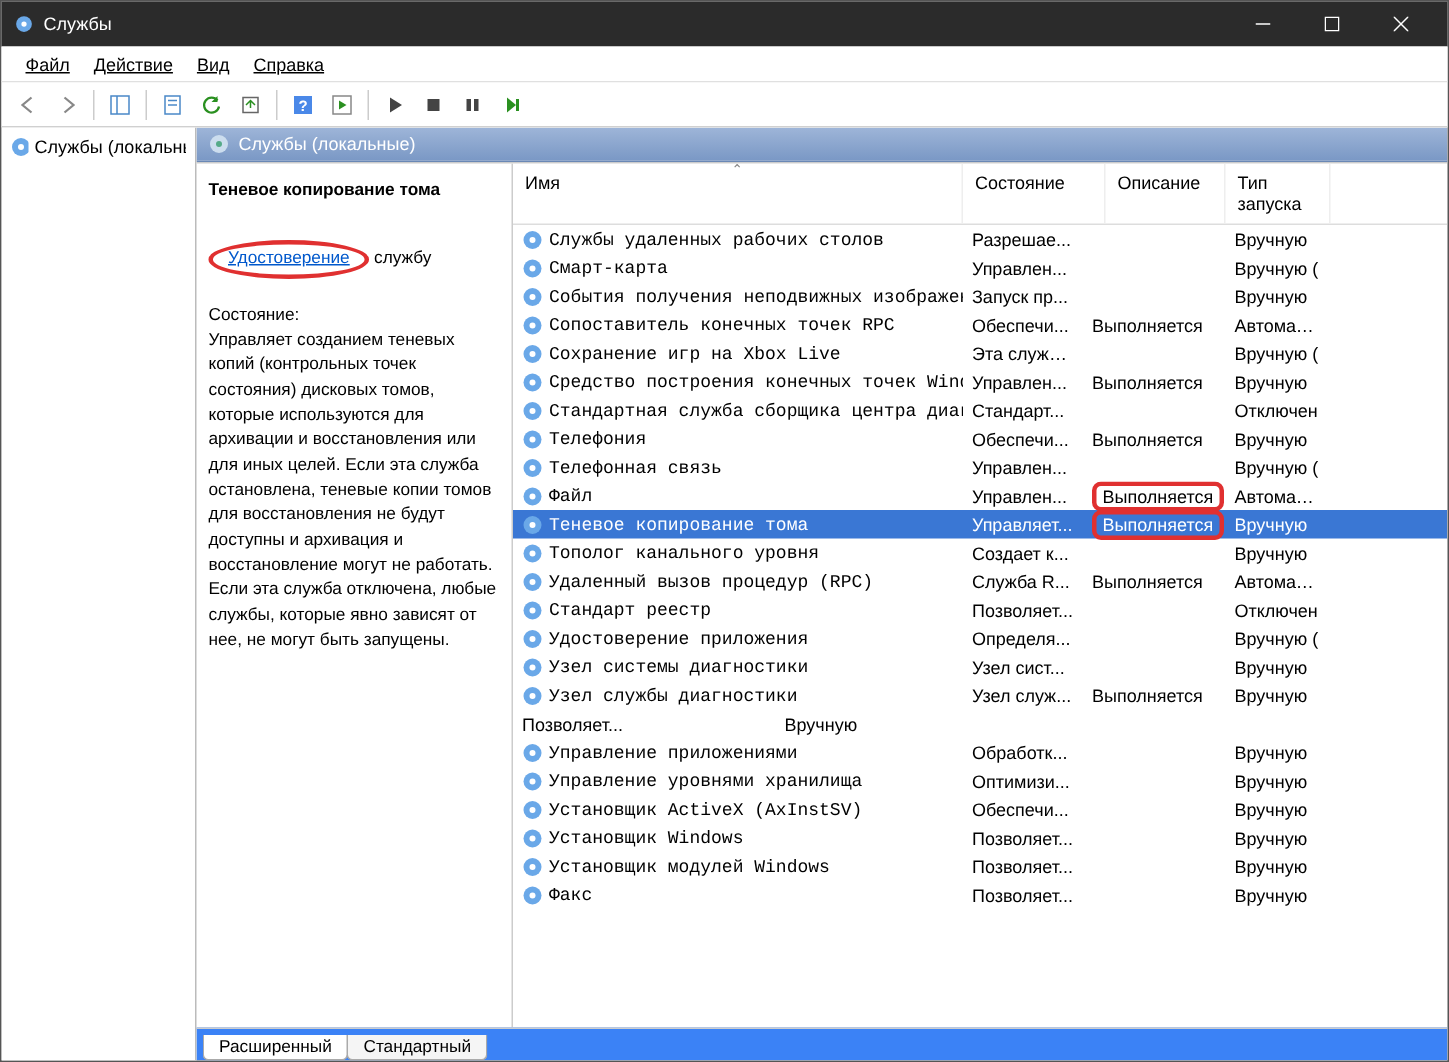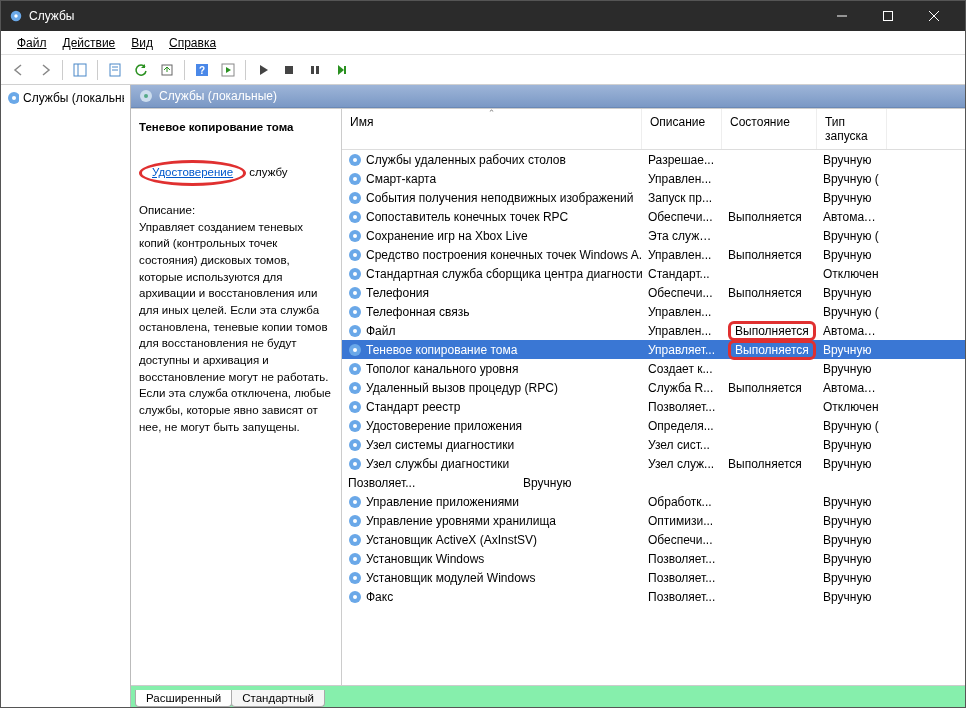--- a/index.html
+++ b/index.html
@@ -31,28 +31,28 @@
 .list-header { display: flex; border-bottom: 1px solid #ddd; background: #fff; font-size: 12px; }
 .col { padding: 6px 8px; border-right: 1px solid #eee; position: relative; }
 .col-name { width: 300px; text-align: left; }
 .col-desc { width: 80px; }
 .col-state { width: 95px; }
 .col-start { width: 70px; }
 .sort-caret { position: absolute; top: -1px; left: 50%; transform: translateX(-50%); font-size: 9px; color: #888; }
 .list-body { flex: 1; overflow-y: scroll; overflow-x: scroll; }
 .row { display: flex; align-items: center; height: 19px; font-size: 12px; white-space: nowrap; cursor: pointer; }
 .row .cell { padding: 0 6px; overflow: hidden; text-overflow: ellipsis; }
-.row .cname { width: 300px; display: flex; align-items: flex-end; gap: 4px; }
+.row .cname { width: 300px; display: flex; align-items: flex-end; gap: 4px; font-family: Liberation Mono, monospace; }
 .row .cdesc { width: 80px; }
 .row .cstate { width: 95px; }
 .row .cstart { width: 70px; }
 .row.selected { background: #3a77d4; color: #fff; }
 .svc-icon { flex-shrink: 0; }
 .highlight-box { border: 3px solid #e03030; border-radius: 6px; padding: 0 4px; display: inline-block; }
-.tabs { height: 22px; display: flex; align-items: flex-end; padding-left: 4px; border-top: 1px solid #ccc; background: #86efac; }
+.tabs { height: 22px; display: flex; align-items: flex-end; padding-left: 4px; border-top: 1px solid #ccc; background: #3b82f6; }
 .tab { border: 1px solid #aaa; border-top: none; border-radius: 0 0 4px 4px; padding: 2px 10px; font-size: 11.5px; margin-right: -1px; cursor: pointer; background: #f5f5f5; }
 .tab.active { background: #fff; }
 .gear { fill: #6aa8e8; }
 </style>
 </head>
 <body>
 
 <div class="window">
   <div class="titlebar">
     <span class="title-icon">
@@ -189,29 +189,29 @@
         <div class="detail-pane">
           <div class="detail-title">Теневое копирование тома</div>
           <div>
             <span class="action-link" style="visibility:hidden">Остановить</span>
           </div>
           <div style="margin-top:-4px;">
             <span class="highlight-oval">
               <span class="action-link">Удостоверение</span>
             </span><span> службу</span>
           </div>
-          <div class="desc-label">Описание:</div>
+          <div class="desc-label">Состояние:</div>
           <div>Управляет созданием теневых копий (контрольных точек состояния) дисковых томов, которые используются для архивации и восстановления или для иных целей. Если эта служба остановлена, теневые копии томов для восстановления не будут доступны и архивация и восстановление могут не работать. Если эта служба отключена, любые службы, которые явно зависят от нее, не могут быть запущены.</div>
         </div>
 
         <div class="list-pane">
           <div class="list-header">
             <div class="col col-name"><span class="sort-caret">⌃</span><span>Имя</span></div>
+            <div class="col col-state">Состояние</div>
             <div class="col col-desc">Описание</div>
-            <div class="col col-state">Состояние</div>
             <div class="col col-start">Тип запуска</div>
           </div>
           <div class="list-body" id="list-body">
               <div class="row">
                 <div class="cell cname">
                   <svg class="svc-icon" width="14" height="14">
                     <circle cx="7" cy="7" r="6" class="gear"></circle>
                     <circle cx="7" cy="7" r="2" fill="#fff"></circle>
                   </svg>
                   <span>Службы удаленных рабочих столов</span>

